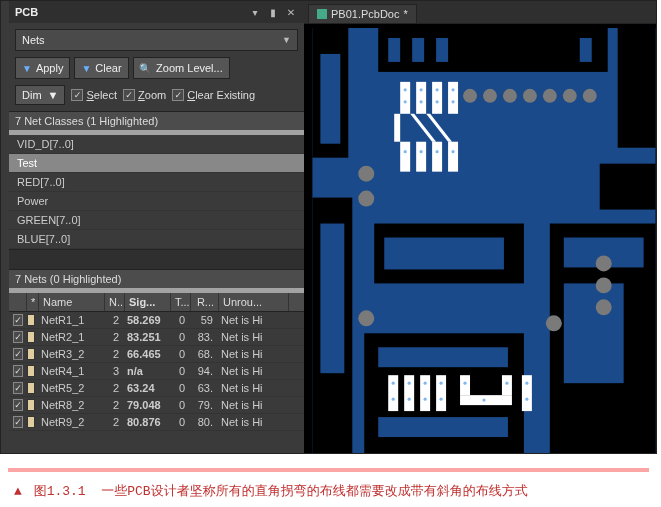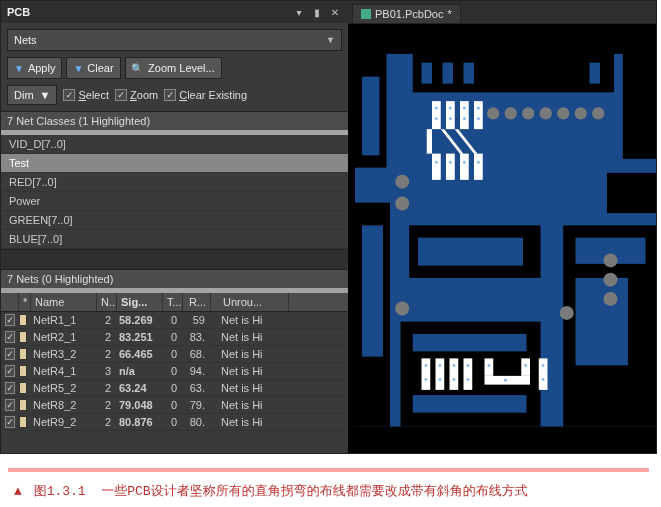--- a/index.html
+++ b/index.html
@@ -1,18 +1,18 @@
 <!DOCTYPE html>
 <html><head>
 <meta charset="utf-8">
 <style>
   * { box-sizing: border-box; margin: 0; padding: 0; }
   body { font-family: "Segoe UI", Tahoma, sans-serif; font-size: 11px; background: #fff; width: 661px; }
   .app { display: flex; width: 657px; height: 454px; background: #3a3a3a; border: 1px solid #222; }
-  .panel { width: 347px; display: flex; flex-direction: column; background: #3a3a3a; color: #ddd; }
+  .panel { width: 303px; display: flex; flex-direction: column; background: #3a3a3a; color: #ddd; padding-left: 8px; }
   .panel-title-bar { display: flex; align-items: center; background: #2f2f2f; height: 22px; padding: 0 6px; }
   .panel-title-bar .title { flex: 1; font-weight: 600; color: #eee; }
   .panel-title-bar .ticon { width: 14px; text-align: center; color: #bbb; font-size: 10px; margin-left: 4px; cursor: pointer; }
   .dropdown-row { padding: 6px; }
   .dropdown { background: #4a4a4a; border: 1px solid #222; height: 22px; display: flex; align-items: center; padding: 0 6px; color: #eee; }
   .dropdown .flex { flex: 1; }
   .dropdown .caret { color: #bbb; font-size: 9px; }
   .btnrow { display: flex; gap: 4px; padding: 0 6px 6px 6px; }
   .btn { background: #555; border: 1px solid #222; height: 22px; display: flex; align-items: center; padding: 0 6px; color: #eee; gap: 4px; cursor: pointer; font-size: 11px; }
   .btn-icon { color: #6ab0ff; font-size: 10px; }
@@ -33,21 +33,21 @@
   .th { padding: 3px 4px; color: #ddd; border-right: 1px solid #333; overflow: hidden; white-space: nowrap; }
   .trow { display: flex; border-bottom: 1px solid #333; align-items: center; }
   .td { padding: 2px 4px; color: #ccc; overflow: hidden; white-space: nowrap; }
   .c-chk { width: 18px; display: flex; align-items: center; justify-content: center; }
   .c-color { width: 10px; padding: 2px 0; }
   .c-name { width: 66px; }
   .c-n { width: 20px; text-align: right; }
   .c-sig { width: 46px; text-align: left; font-weight: bold; }
   .c-t { width: 20px; text-align: right; }
   .c-r { width: 28px; text-align: right; }
-  .c-un { width: 70px; margin-left: 8px; }
+  .c-un { width: 70px; }
   .sw { width: 8px; height: 12px; background: #e0cda0; border: 1px solid #333; }
   .ck { width: 12px; height: 12px; border: 1px solid #888; background: #4a4a4a; display: flex; align-items: center; justify-content: center; color: #ddd; font-size: 9px; }
   .c-star { width: 12px; }
 
   .editor { flex: 1; display: flex; flex-direction: column; background: #2f2f2f; }
   .tabbar { height: 22px; display: flex; align-items: flex-end; padding: 0 4px; background: #2f2f2f; }
   .tab { background: #3a3a3a; border: 1px solid #222; border-bottom: none; padding: 3px 8px; display: flex; align-items: center; gap: 4px; color: #ddd; }
   .tab .doc-icon { width: 10px; height: 10px; background: #4a8; display: inline-block; }
   .tab .dirty { color: #ddd; }
   .canvas { flex: 1; background: #000; position: relative; overflow: hidden; border-top: 1px solid #222; }

